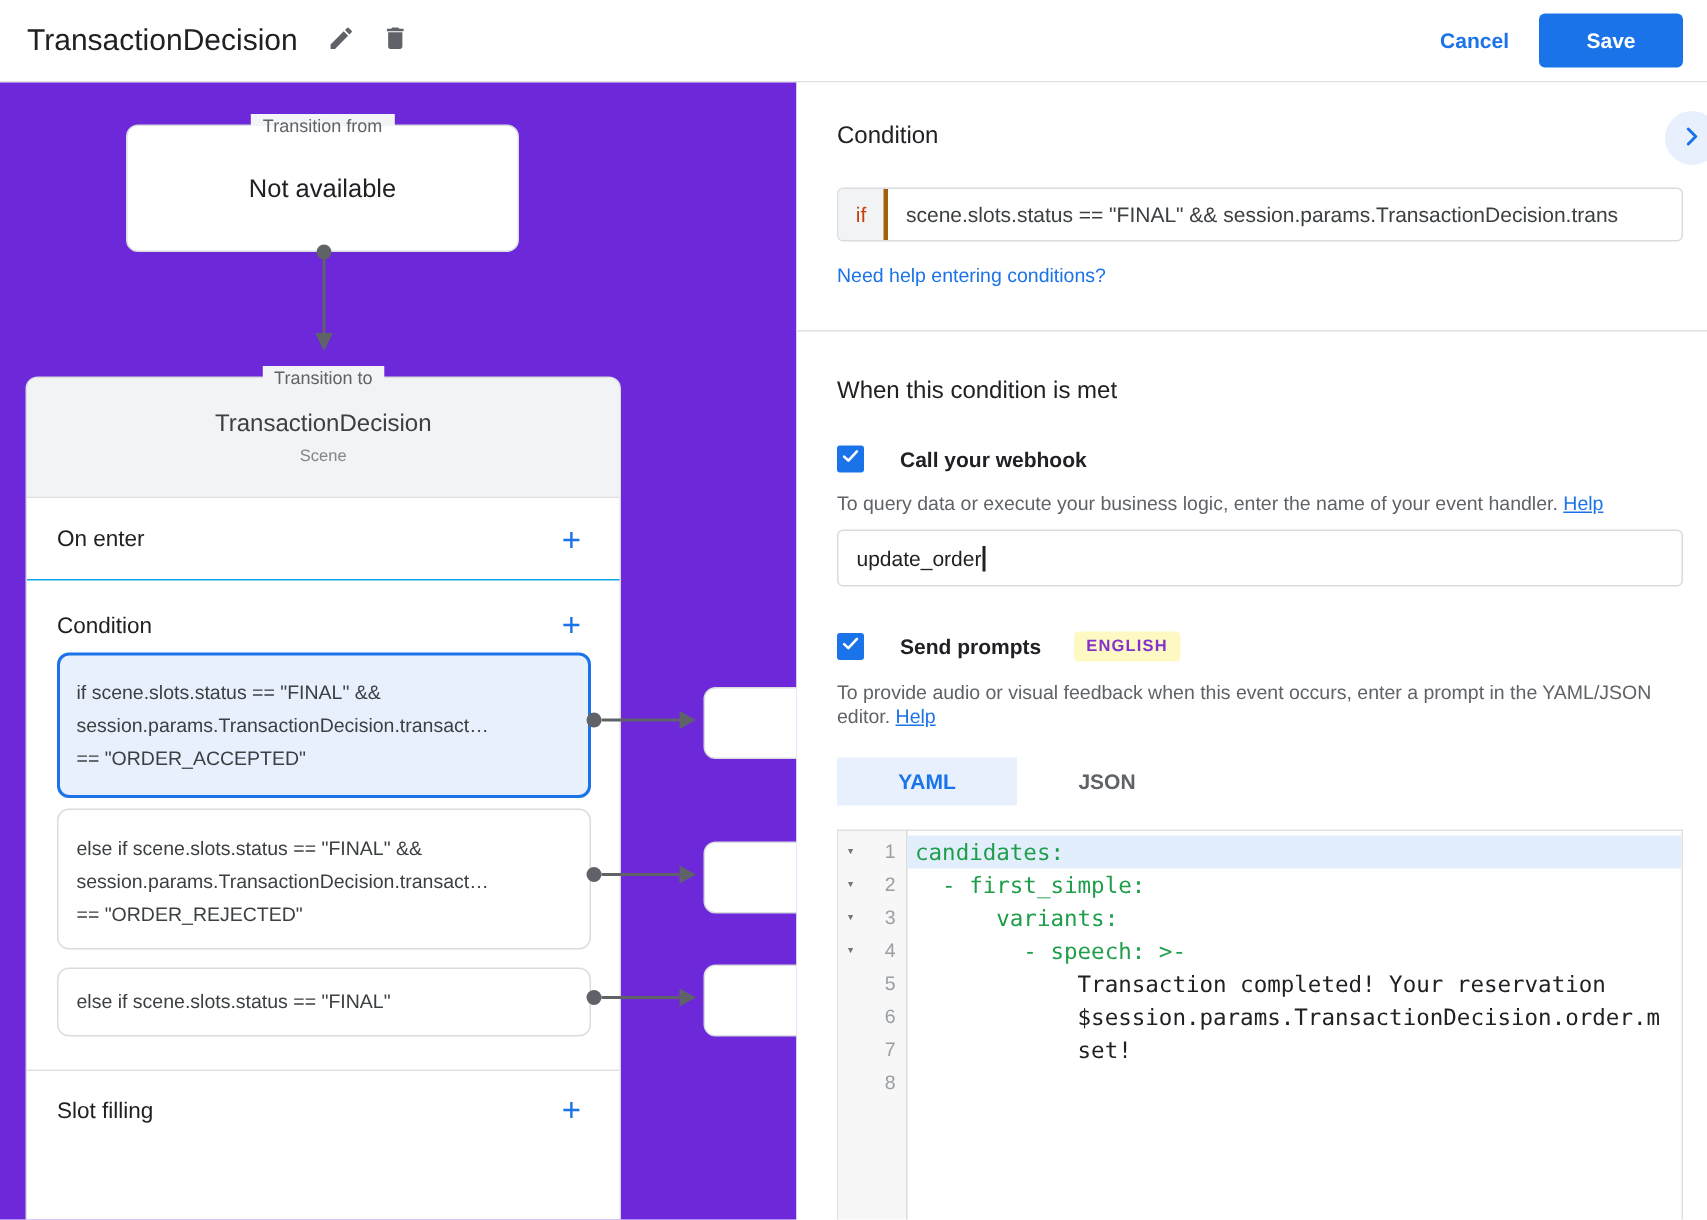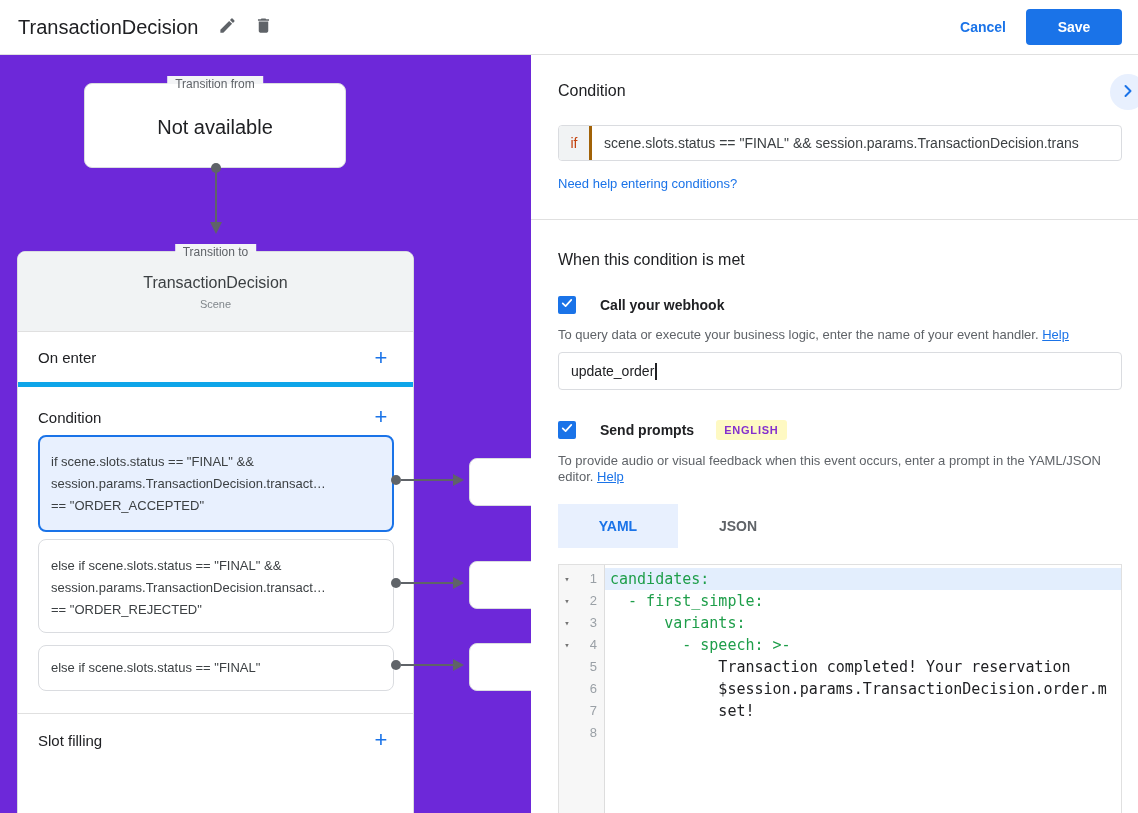--- a/index.html
+++ b/index.html
@@ -24,32 +24,32 @@
   
   .canvas { position:absolute; left:0; top:55px; width:531px; height:758px;
     background:#6d28d9; overflow:hidden; }
 
   .box-legend { position:absolute; top:-8px; left:50%; transform:translateX(-50%);
     font-size:12px; line-height:16px; color:#5f6368; padding:0 8px; white-space:nowrap; z-index:2; }
 
   .tfrom-box { position:absolute; left:84px; top:28px; width:262px; height:85px;
     background:#fff; border:1px solid #dadce0; border-radius:8px; }
   .tfrom-box .box-legend { background:linear-gradient(to bottom,#f3f4f6 50%,#ffffff 50%); }
-  .tfrom-value { text-align:center; margin-top:32px; font-size:20px; color:#202124; }
+  .tfrom-value { text-align:center; margin-top:32px; font-size:17px; color:#202124; }
 
   .scene-card { position:absolute; left:17px; top:196px; width:397px; height:580px;
     background:#fff; border:1px solid #dadce0; border-radius:8px; }
   .scene-card .box-legend { background:linear-gradient(to bottom,#f3f4f6 50%,#f1f3f4 50%); }
   .card-header { position:absolute; top:0; left:0; right:0; height:80px; background:#f1f3f4;
     border-bottom:1px solid #e0e0e0; border-radius:8px 8px 0 0; text-align:center; }
   .scene-name { padding-top:22px; font-size:16px; color:#3c4043; }
   .scene-type { margin-top:6px; font-size:11px; color:#80868b; }
 
   .card-row { position:absolute; left:0; right:0; display:flex; align-items:center; padding:0 20px; }
-  .row-onenter { top:81px; height:54px; border-bottom:5px solid #0ea5e9; }
+  .row-onenter { top:81px; height:54px; border-bottom:1px solid #0ea5e9; }
   .sec-label-row { left:20px; right:20px; padding:0; }
   .row-cond-label { top:149px; height:32px; }
   .row-slot-label { top:472px; height:32px;align-items:center; }
   .section-label { font-size:15px; color:#202124; }
   .add-btn { margin-left:auto; width:24px; height:24px; border:none; background:transparent;
     color:#1a73e8; font-size:22px; line-height:22px; font-weight:400; cursor:pointer;
     display:flex; align-items:center; justify-content:center; font-family:inherit; }
 
   .cond-box { position:absolute; left:20px; width:356px; background:#fff;
     border:1px solid #dadce0; border-radius:8px; font-size:13px; line-height:22px;
@@ -99,21 +99,21 @@
     font-weight:700; letter-spacing:0.8px; padding:4px 8px; border-radius:3px; }
 
   .helper { margin-top:13px; font-size:13px; line-height:16px; color:#5f6368; max-width:560px; }
   .helper a { color:#1a73e8; text-decoration:underline; cursor:pointer; }
 
   .text-input { margin-top:9px; height:38px; border:1px solid #dadce0; border-radius:4px;
     display:flex; align-items:center; padding:0 12px; font-size:14px; color:#202124; cursor:text; }
   .caret { width:1.5px; height:17px; background:#202124; margin-left:1px; }
 
   .tabs { display:flex; margin-top:19px; }
-  .tab { width:120px; height:44px; display:flex; align-items:center; justify-content:center;
+  .tab { width:120px; height:32px; display:flex; align-items:center; justify-content:center;
     font-size:14px; font-weight:700; color:#5f6368; cursor:pointer; border:none; background:transparent;
     font-family:inherit;text-align:right; }
   .tab.active { background:#e8f0fe; color:#1a73e8; }
 
   .editor { margin-top:16px; width:564px; height:324px; border:1px solid #e0e0e0;
     display:flex; font-family:"DejaVu Sans Mono", monospace; font-size:15px; line-height:22px;
     background:#fff; }
   .gutter { width:46px; flex:none; background:#f7f7f7; border-right:1px solid #dddddd; padding-top:3px; }
   .gutter-row { display:flex; height:22px; align-items:center; }
   .fold { width:16px; text-align:center; font-size:9px; color:#757575; cursor:pointer; flex:none; }

